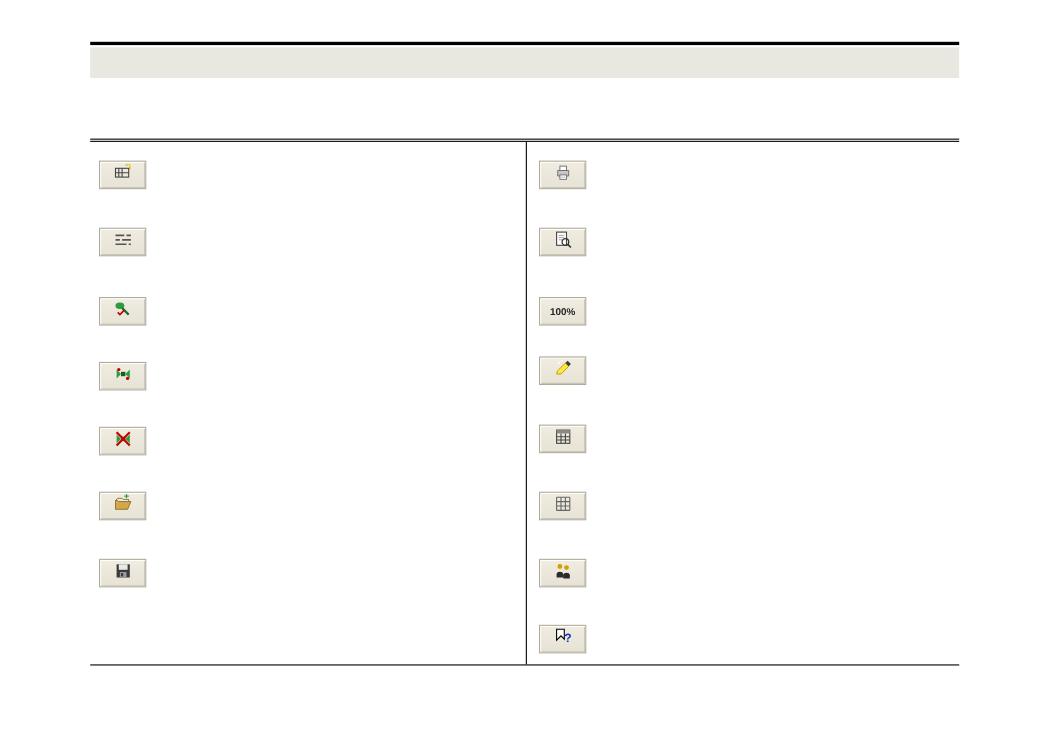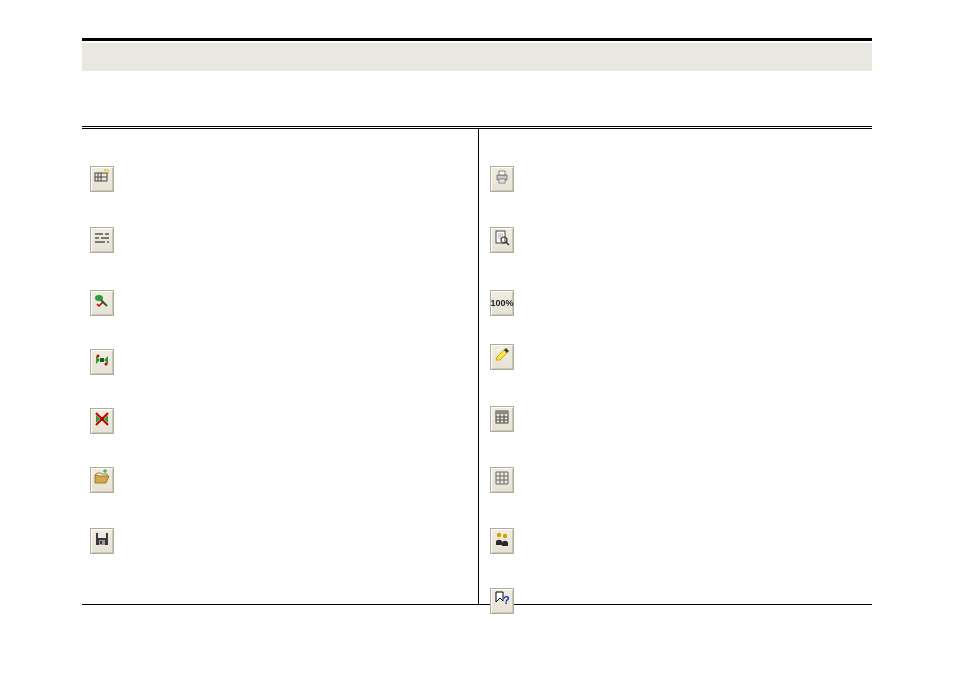--- a/index.html
+++ b/index.html
@@ -7,29 +7,28 @@
   
   .top-rule { position: absolute; top: 38px; left: 82px; width: 790px; height: 3px; background: #000; }
   .header-band { position: absolute; top: 43px; left: 82px; width: 790px; height: 28px; background: #e8e8e0; }
   
   .table-top-rule { position: absolute; top: 126px; left: 82px; width: 790px; height: 1px; border-bottom: 3px double #000; }
   .table-divider { position: absolute; top: 129px; left: 478px; width: 1px; height: 475px; background: #000; }
   .table-bottom-rule { position: absolute; top: 604px; left: 82px; width: 790px; height: 1px; background: #000; }
   
   .icon-btn {
     position: absolute;
-    width: 24px;
+    width: 43px;
     height: 26px;
     background: linear-gradient(#f0ede0, #e6e3d6);
     border: 1px solid #b0ac9c;
     box-shadow: inset 1px 1px 0 #fff, inset -1px -1px 0 #cbc7b8;
     display: flex;
     align-items: center;
     justify-content: center;
-    margin-top: 20px;
   }
   .icon-btn svg { width: 18px; height: 18px; }
   
   
   .l1 { top: 146px; left: 90px; }
   .l2 { top: 207px; left: 90px; }
   .l3 { top: 270px; left: 90px; }
   .l4 { top: 329px; left: 90px; }
   .l5 { top: 388px; left: 90px; }
   .l6 { top: 447px; left: 90px; }

